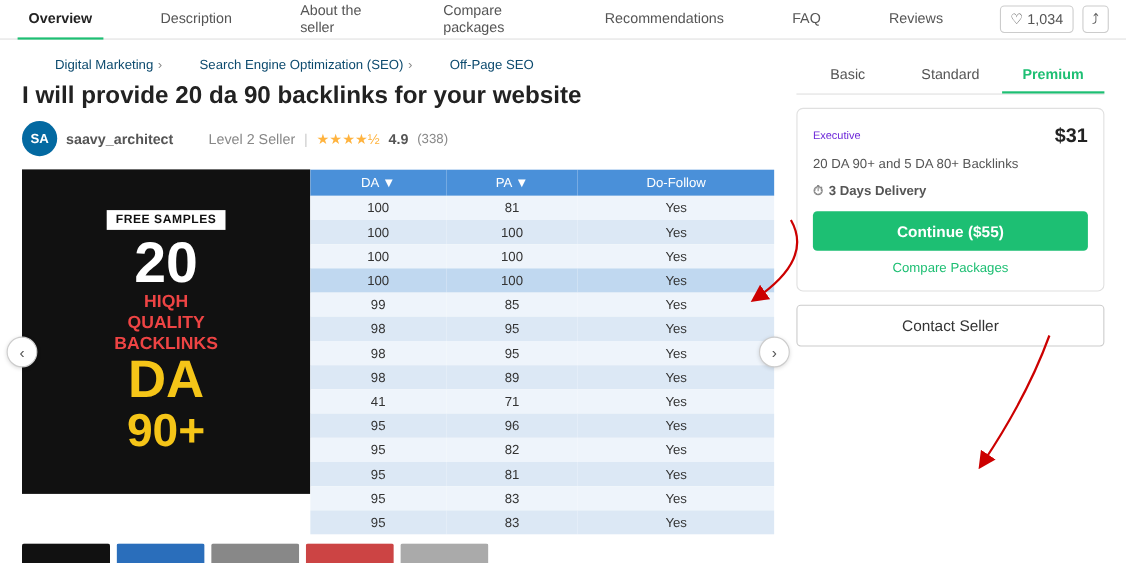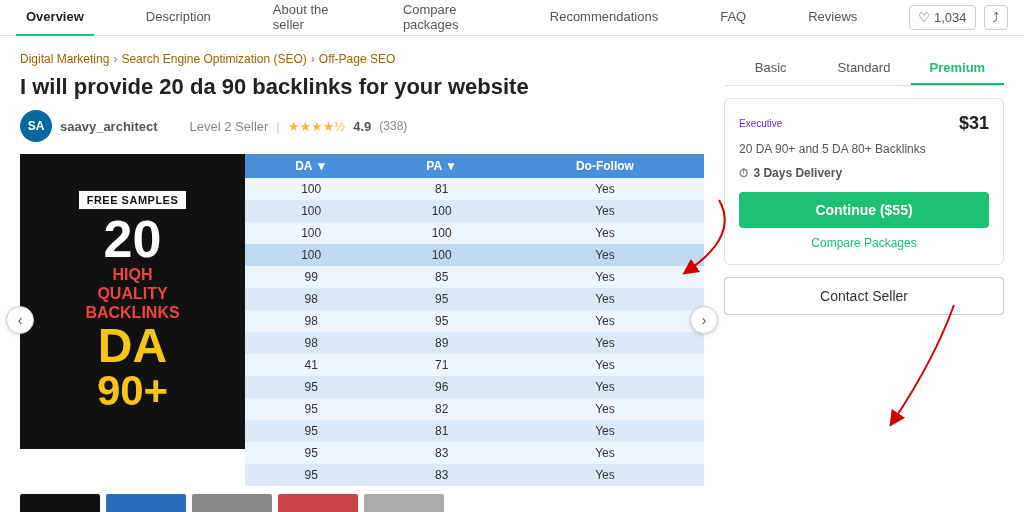--- a/index.html
+++ b/index.html
@@ -74,22 +74,23 @@
 
     
     .breadcrumb {
       display: flex;
       align-items: center;
       gap: 4px;
       font-size: 12px;
       margin-bottom: 8px;
     }
     .breadcrumb a {
-      color: #a16207;
+      color: #0c4a6e;
       text-decoration: none;
+      margin-left: 30px;
     }
     .breadcrumb span {
       color: #888;
     }
 
     
     .gig-title {
       font-size: 22px;
       font-weight: 700;
       color: #222;
@@ -143,21 +144,21 @@
     }
 
     
     .media-area {
       display: flex;
       gap: 0;
       position: relative;
       margin-bottom: 8px;
     }
     .gig-image {
-      width: 225px;
+      width: 262px;
       height: 295px;
       background: #111;
       flex-shrink: 0;
       display: flex;
       flex-direction: column;
       align-items: center;
       justify-content: center;
       color: #fff;
       padding: 10px;
       position: relative;
@@ -207,21 +208,21 @@
     .data-table {
       width: 100%;
       border-collapse: collapse;
       font-size: 12px;
     }
     .data-table thead th {
       background: #4a90d9;
       color: #fff;
       padding: 5px 10px;
       text-align: center;
-      font-weight: 700;
+      font-weight: 400;
     }
     .data-table tbody tr:nth-child(even) {
       background: #dce8f5;
     }
     .data-table tbody tr:nth-child(odd) {
       background: #eef4fb;
     }
     .data-table tbody tr.highlighted {
       background: #c0d8f0;
     }

